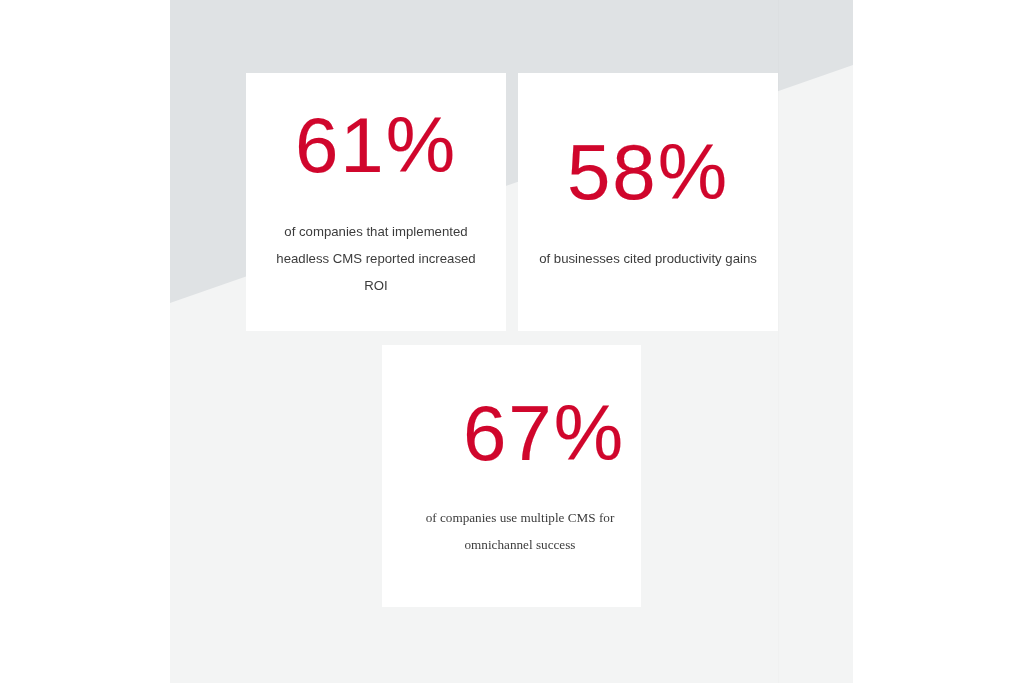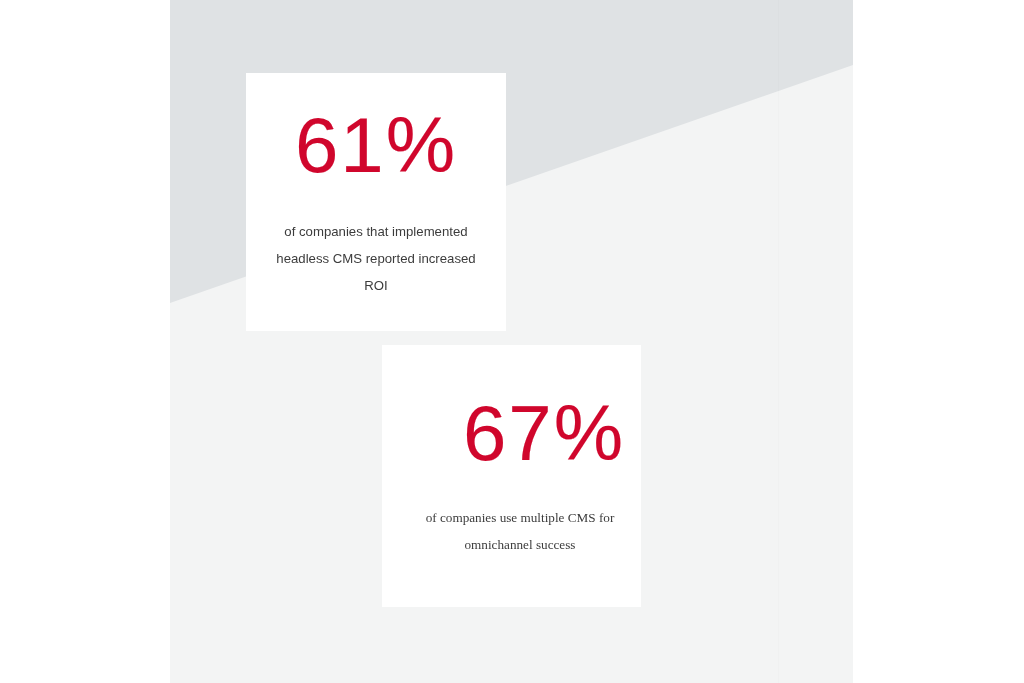--- a/index.html
+++ b/index.html
@@ -110,19 +110,23 @@
 
   <div class="bg-panel-light"></div>
   <div class="bg-panel-dark"></div>
   <div class="bg-seam"></div>
 
   <div class="stat-card card-1">
     <div class="stat-value">61%</div>
     <div class="stat-caption">of companies that implemented headless CMS reported increased ROI</div>
   </div>
 
+  <div class="stat-card card-2">
+    <div class="stat-value">58%</div>
+    <div class="stat-caption">of businesses cited productivity gains</div>
+  </div>
 
   <div class="stat-card card-3">
     <div class="stat-value">67%</div>
     <div class="stat-caption">of companies use multiple CMS for omnichannel success</div>
   </div>
 
 </div>
 
 </body></html>

